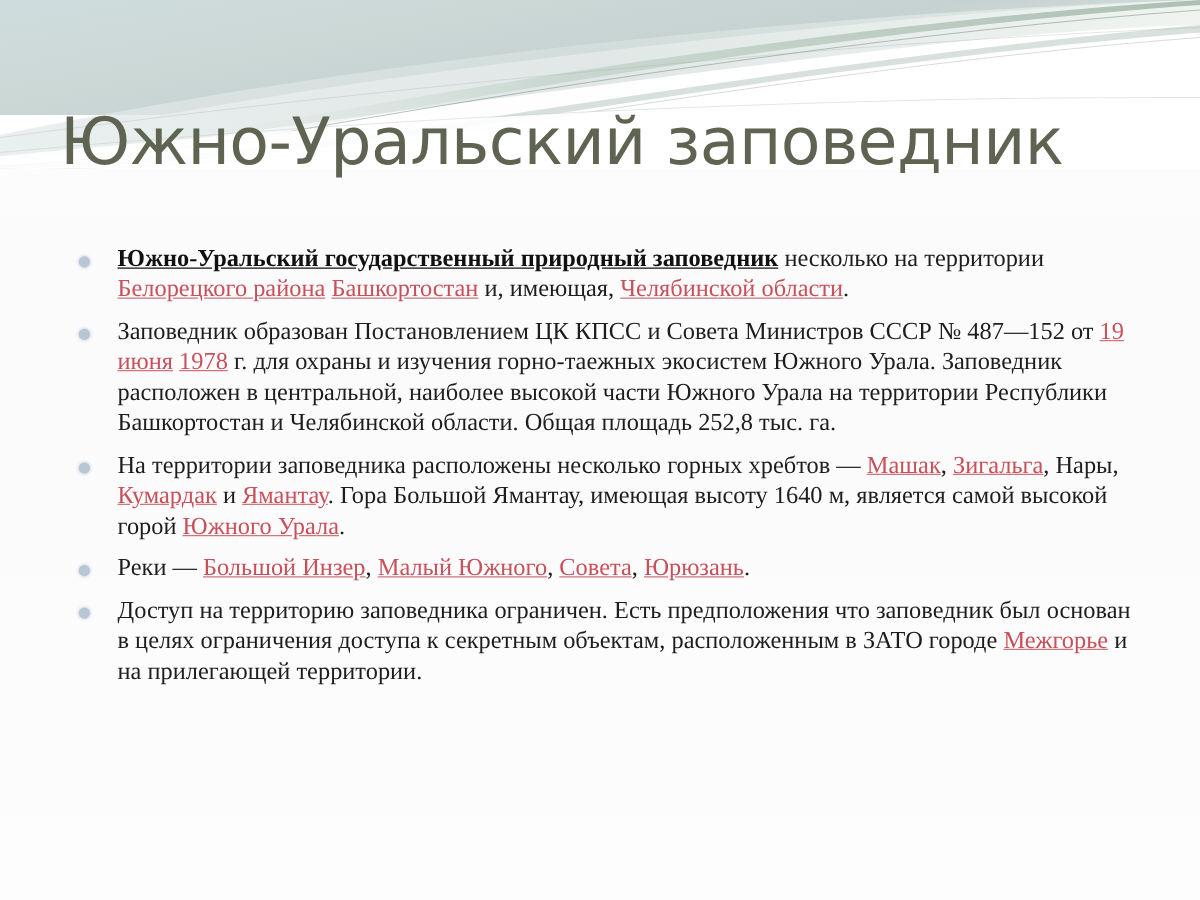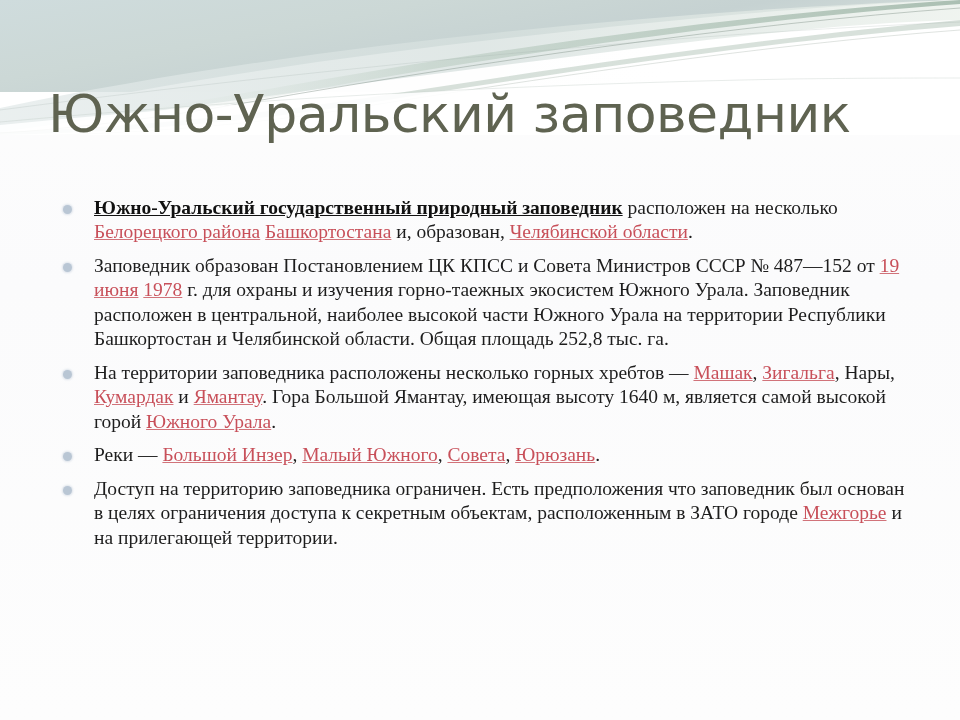--- a/index.html
+++ b/index.html
@@ -153,21 +153,21 @@
       <path d="M0,125 C240,101 500,85 760,78 C840,76 910,76 960,76 L960,135 L0,135 Z" fill="#ffffff" opacity="0.9"></path>
       <path d="M0,122 C250,99 520,84 790,79 C870,78 925,78 960,78" fill="none" stroke="#c3cdc9" stroke-width="0.7" opacity="0.55"></path>
     </svg>
   </div>
 
   <h1 class="title">Южно-Уральский заповедник</h1>
 
   <div class="content">
     <ul class="bullets">
       <li class="bullet">
-        <span class="dot"></span><span class="runs"><span class="b">Южно-Уральский государственный природный заповедник</span><span> расположен на несколько </span><span class="lnk">Белорецкого района</span><span> </span><span class="lnk">Башкортостана</span><span> и, образован, </span><span class="lnk">Челябинской области</span><span>.</span></span>
+        <span class="dot"></span><span class="runs"><span class="b">Южно-Уральский государственный природный заповедник</span><span> несколько на территории </span><span class="lnk">Белорецкого района</span><span> </span><span class="lnk">Башкортостан</span><span> и, имеющая, </span><span class="lnk">Челябинской области</span><span>.</span></span>
       </li>
       <li class="bullet">
         <span class="dot"></span><span class="runs"><span>Заповедник образован Постановлением ЦК КПСС и Совета Министров СССР № 487—152 от </span><span class="lnk">19 июня</span><span> </span><span class="lnk">1978</span><span> г. для охраны и изучения горно-таежных экосистем Южного Урала. Заповедник расположен в центральной, наиболее высокой части Южного Урала на территории Республики Башкортостан и Челябинской области. Общая площадь 252,8 тыс. га.</span></span>
       </li>
       <li class="bullet">
         <span class="dot"></span><span class="runs"><span>На территории заповедника расположены несколько горных хребтов — </span><span class="lnk">Машак</span><span>, </span><span class="lnk">Зигальга</span><span>, Нары, </span><span class="lnk">Кумардак</span><span> и </span><span class="lnk">Ямантау</span><span>. Гора Большой Ямантау, имеющая высоту 1640 м, является самой высокой горой </span><span class="lnk">Южного Урала</span><span>.</span></span>
       </li>
       <li class="bullet">
         <span class="dot"></span><span class="runs"><span>Реки — </span><span class="lnk">Большой Инзер</span><span>, </span><span class="lnk">Малый Южного</span><span>, </span><span class="lnk">Совета</span><span>, </span><span class="lnk">Юрюзань</span><span>.</span></span>
       </li>

